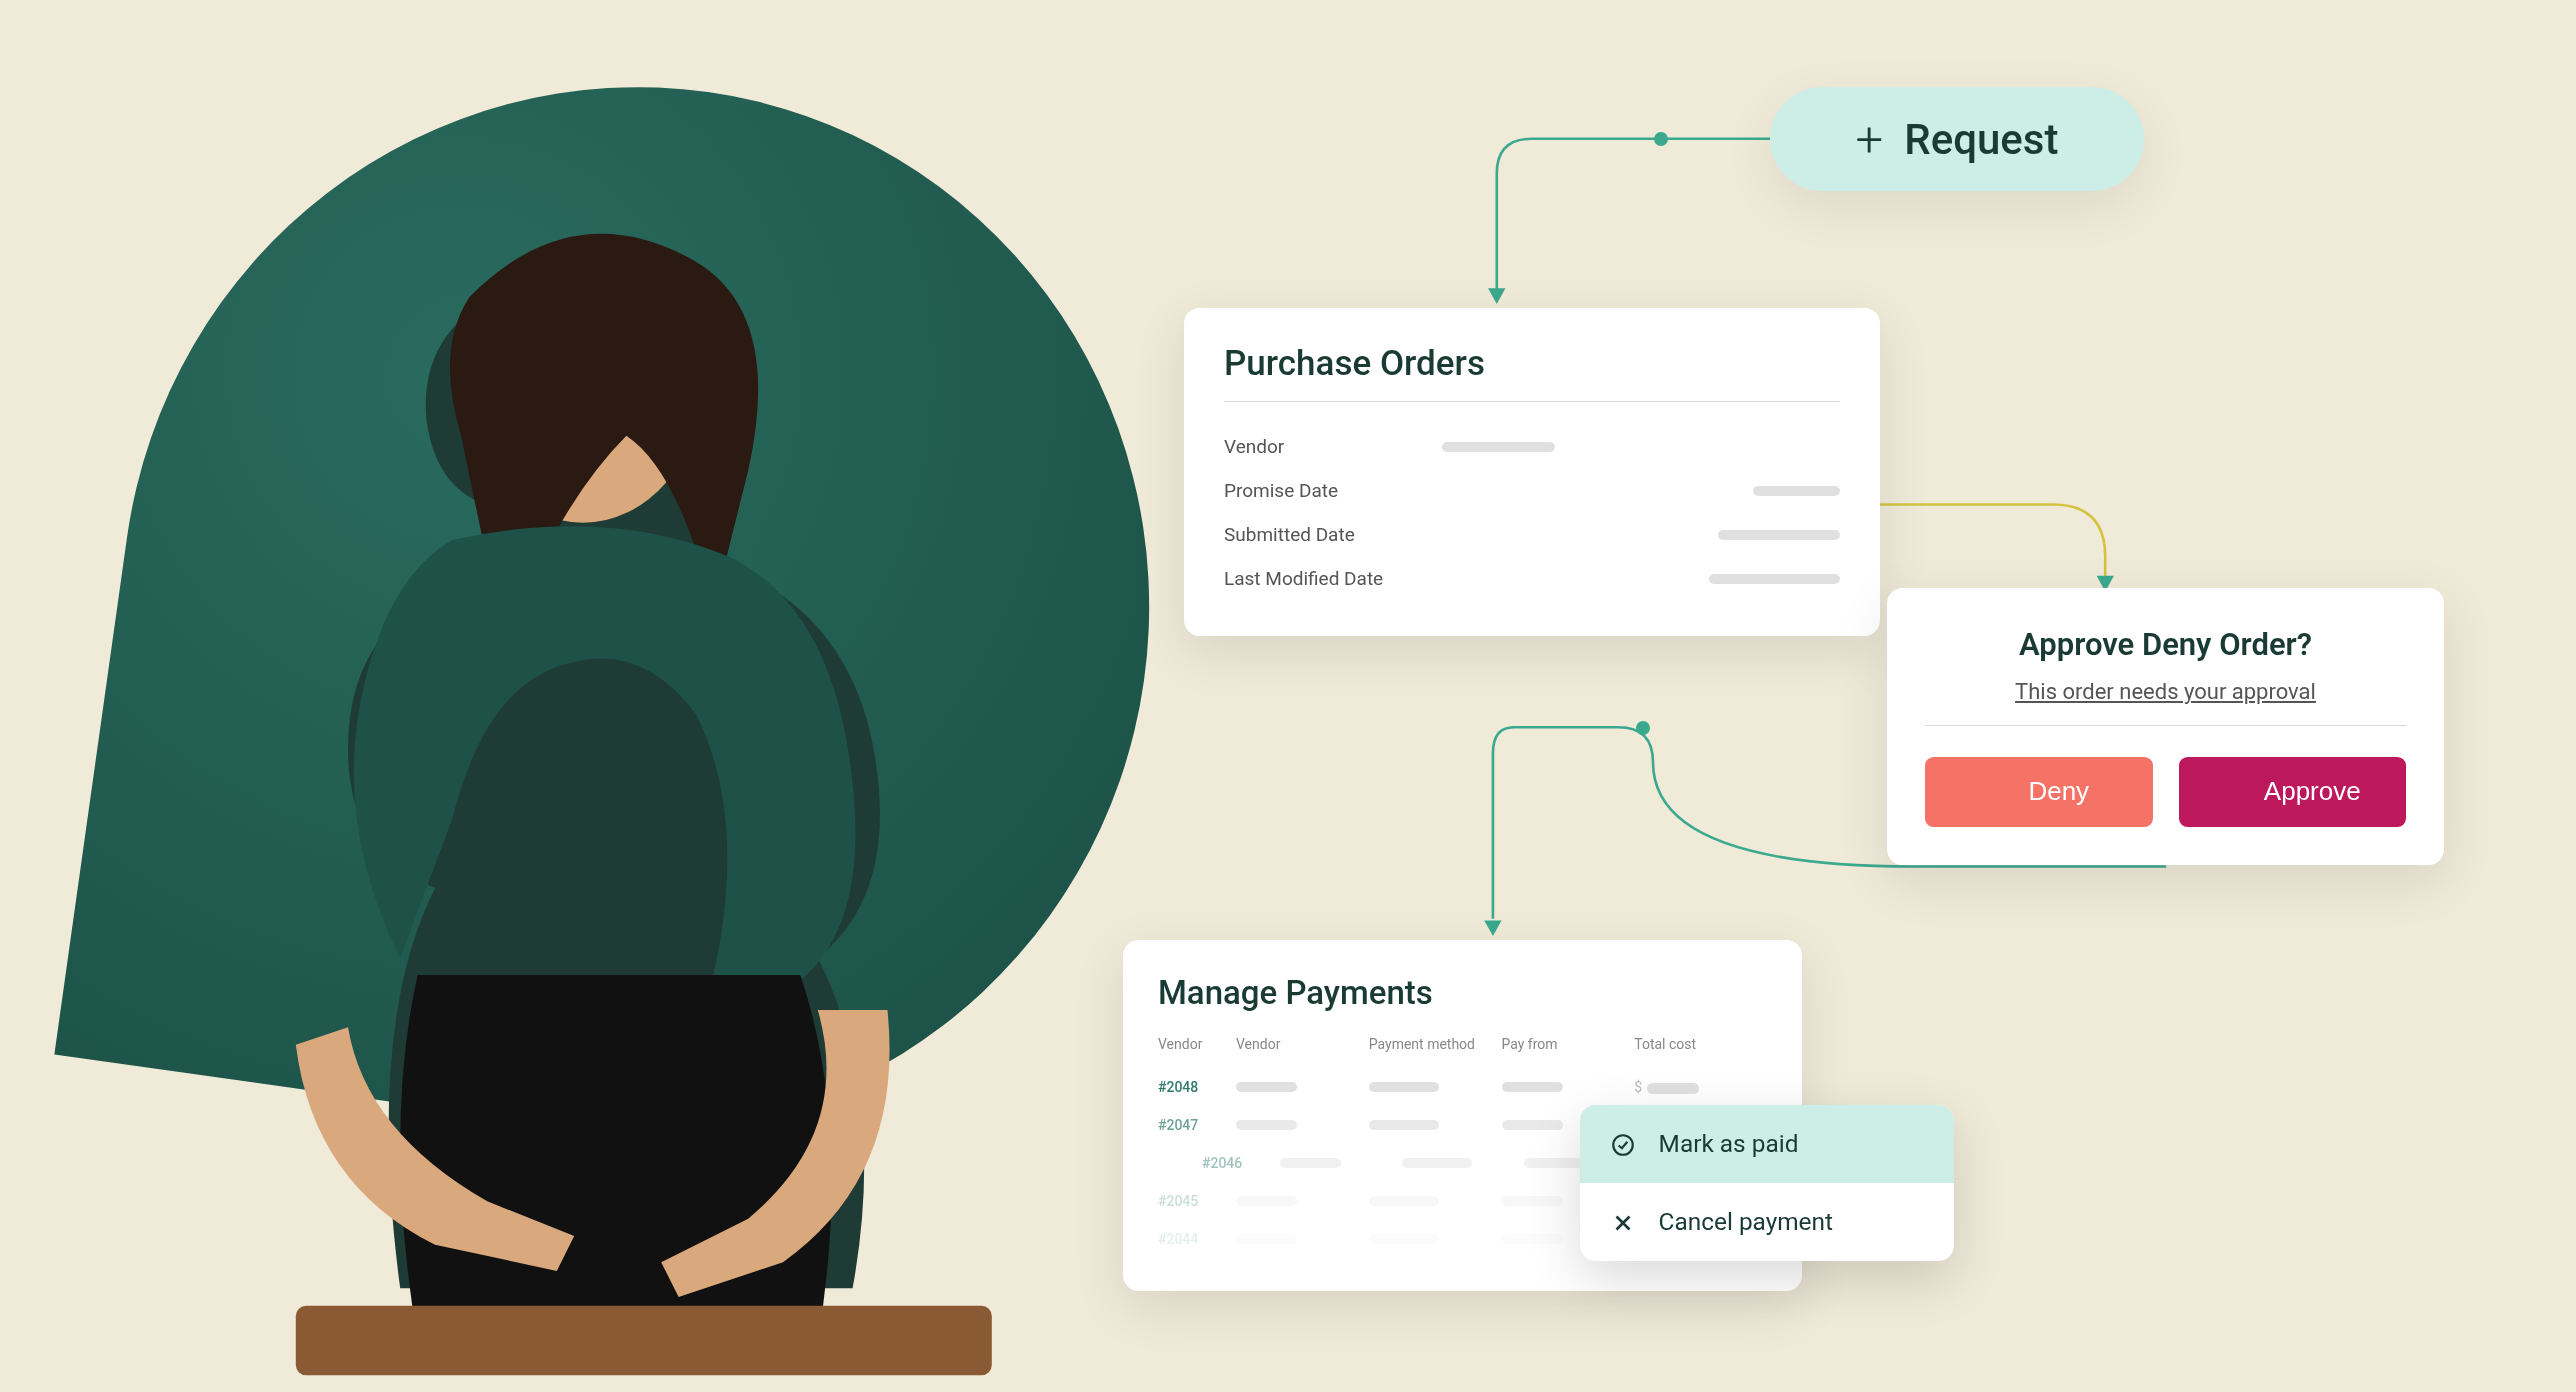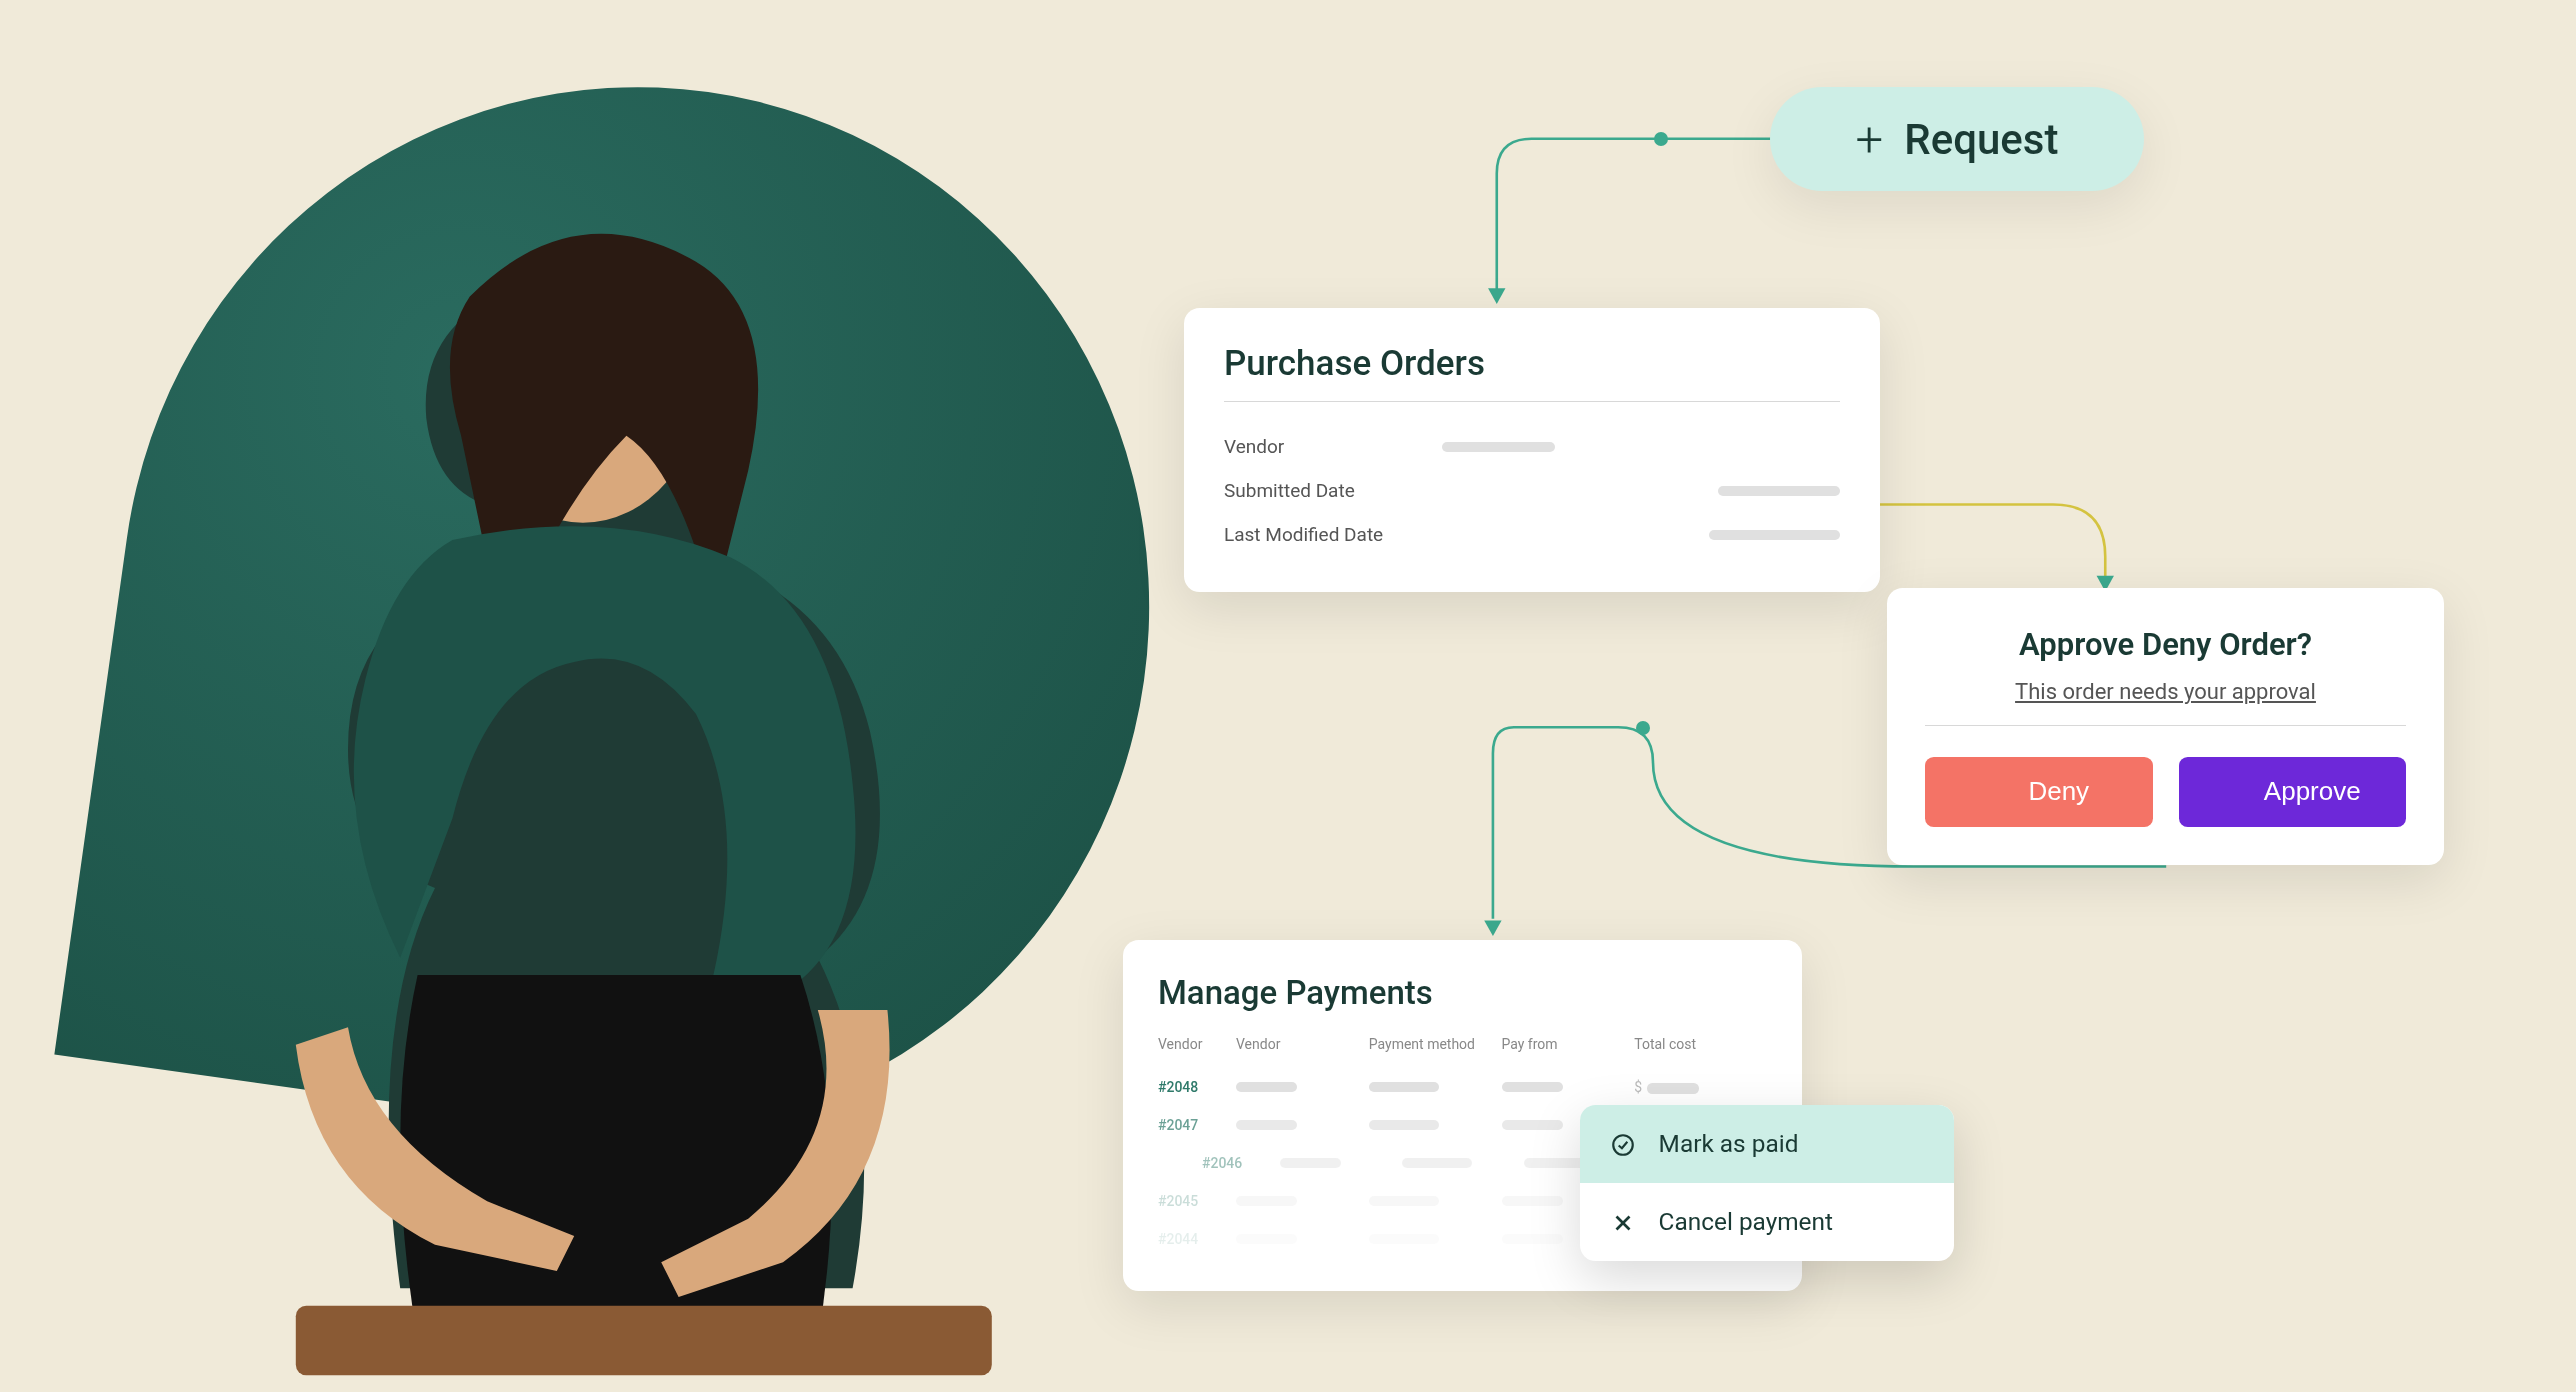--- a/index.html
+++ b/index.html
@@ -66,21 +66,21 @@
 .ph-bar { height:10.4px; background:#e0e0e0; border-radius:5.2px; }
 
 
 .approve-card { left:1887px; top:588px; width:557px; padding:38px; text-align:center; }
 .approve-title { font-size:31px; font-weight:600; color:#1a3a34; margin-bottom:15.7px; }
 .approve-sub { font-size:22px; color:#555; margin-bottom:21px;text-decoration:underline; }
 .approve-rule { height:0.9px; background:#d8d8d8; margin-bottom:31px; }
 .approve-btns { display:flex; gap:26px; }
 .btn { flex:1; height:70px; border-radius:8.7px; font-size:26px; font-weight:500; color:#fff; display:flex; align-items:center; justify-content:center; border:none;padding-left:40px; }
 .btn-deny { background:#f47366; }
-.btn-approve { background:#6d28d9; }
+.btn-approve { background:#be185d; }
 
 
 .mp-card { left:1123px; top:940px; width:679px; padding:33px 35px; }
 .mp-title { font-size:33px; font-weight:500; color:#1a3a34; margin-bottom:24.4px; }
 .mp-table { width:100%; font-size:14px; }
 .mp-head { display:flex; color:#888; margin-bottom:15.7px; }
 .mp-head div { flex:1; }
 .mp-head div:first-child { flex:0 0 78px; }
 .mp-row { display:flex; align-items:center; height:38px; opacity:1; }
 .mp-row.fade1 { opacity:.7; }
@@ -148,20 +148,26 @@
 <div class="card po-card">
   <div class="po-title">Purchase Orders</div>
   <div class="po-rule"></div>
   <div class="po-body">
     <div class="po-right">
       <div class="po-row">
           <div class="po-label">Vendor</div>
           <div class="ph-bar" style="width:113px"></div>
         </div>
       <div class="po-row">
+          <div class="po-label">Promise Date</div>
+          <div style="flex:1;display:flex;justify-content:flex-end">
+            <div class="ph-bar" style="width:87px"></div>
+          </div>
+        </div>
+      <div class="po-row">
           <div class="po-label">Submitted Date</div>
           <div style="flex:1;display:flex;justify-content:flex-end">
             <div class="ph-bar" style="width:122px"></div>
           </div>
         </div>
       <div class="po-row">
           <div class="po-label">Last Modified Date</div>
           <div style="flex:1;display:flex;justify-content:flex-end">
             <div class="ph-bar" style="width:131px"></div>
           </div>

